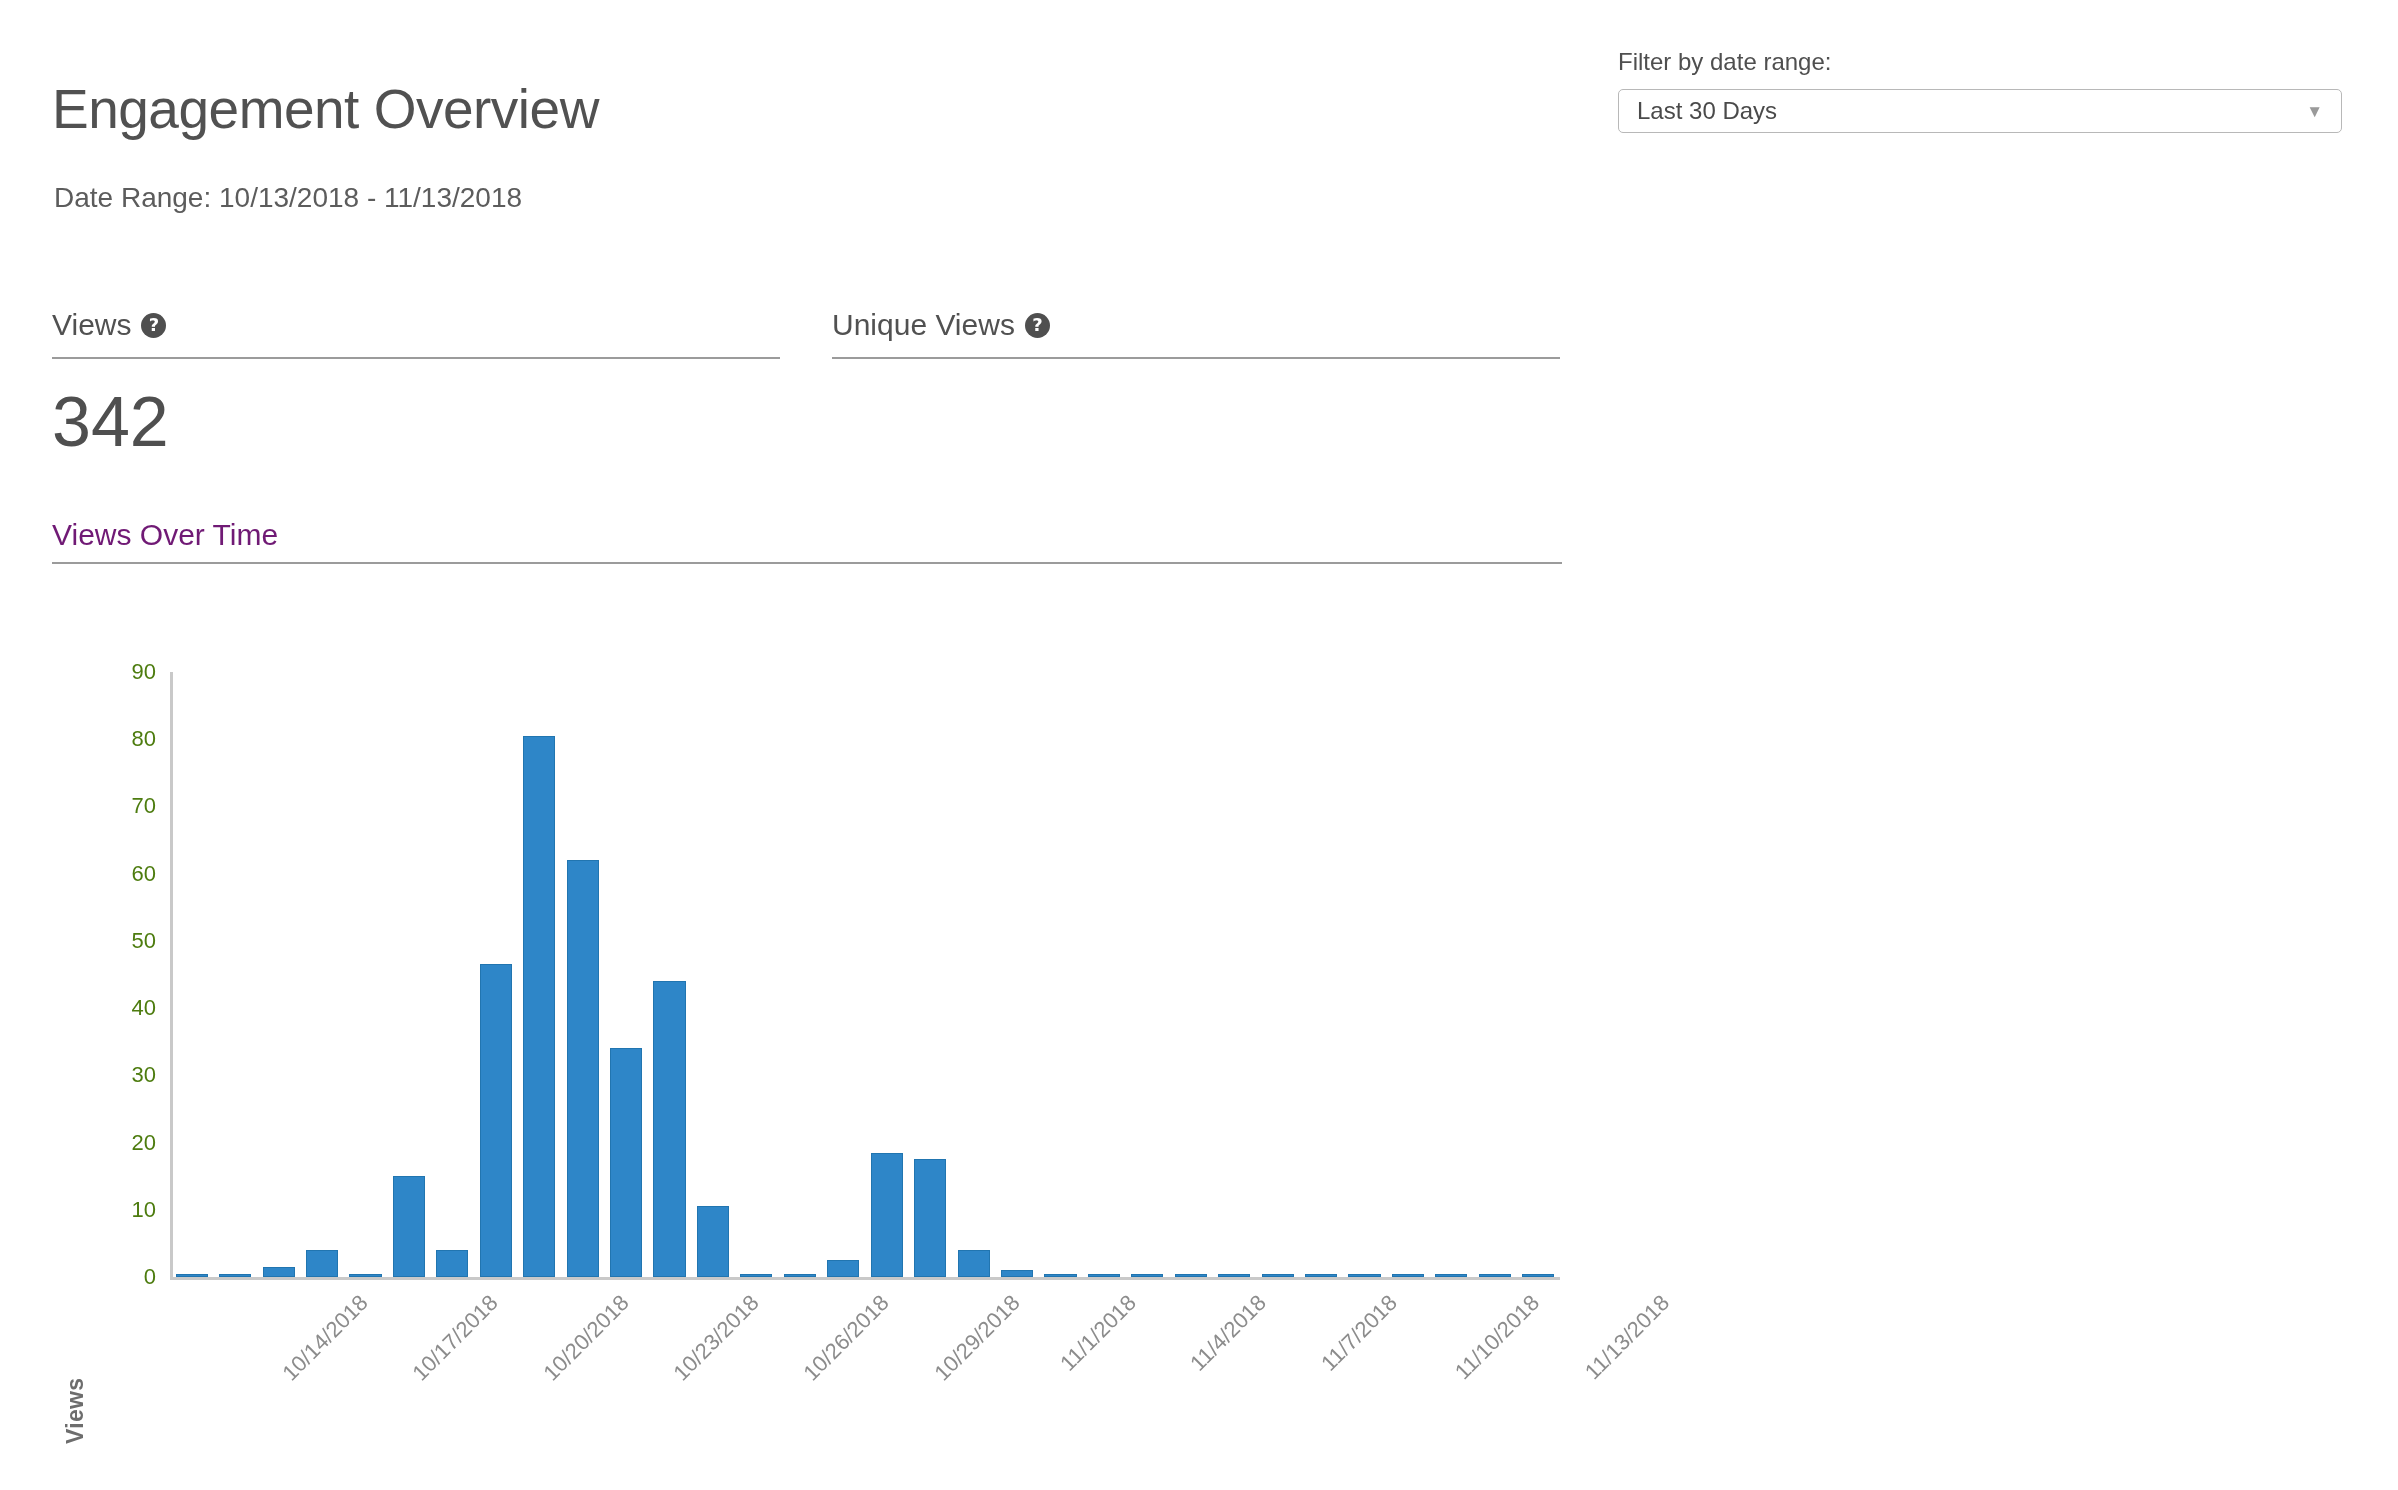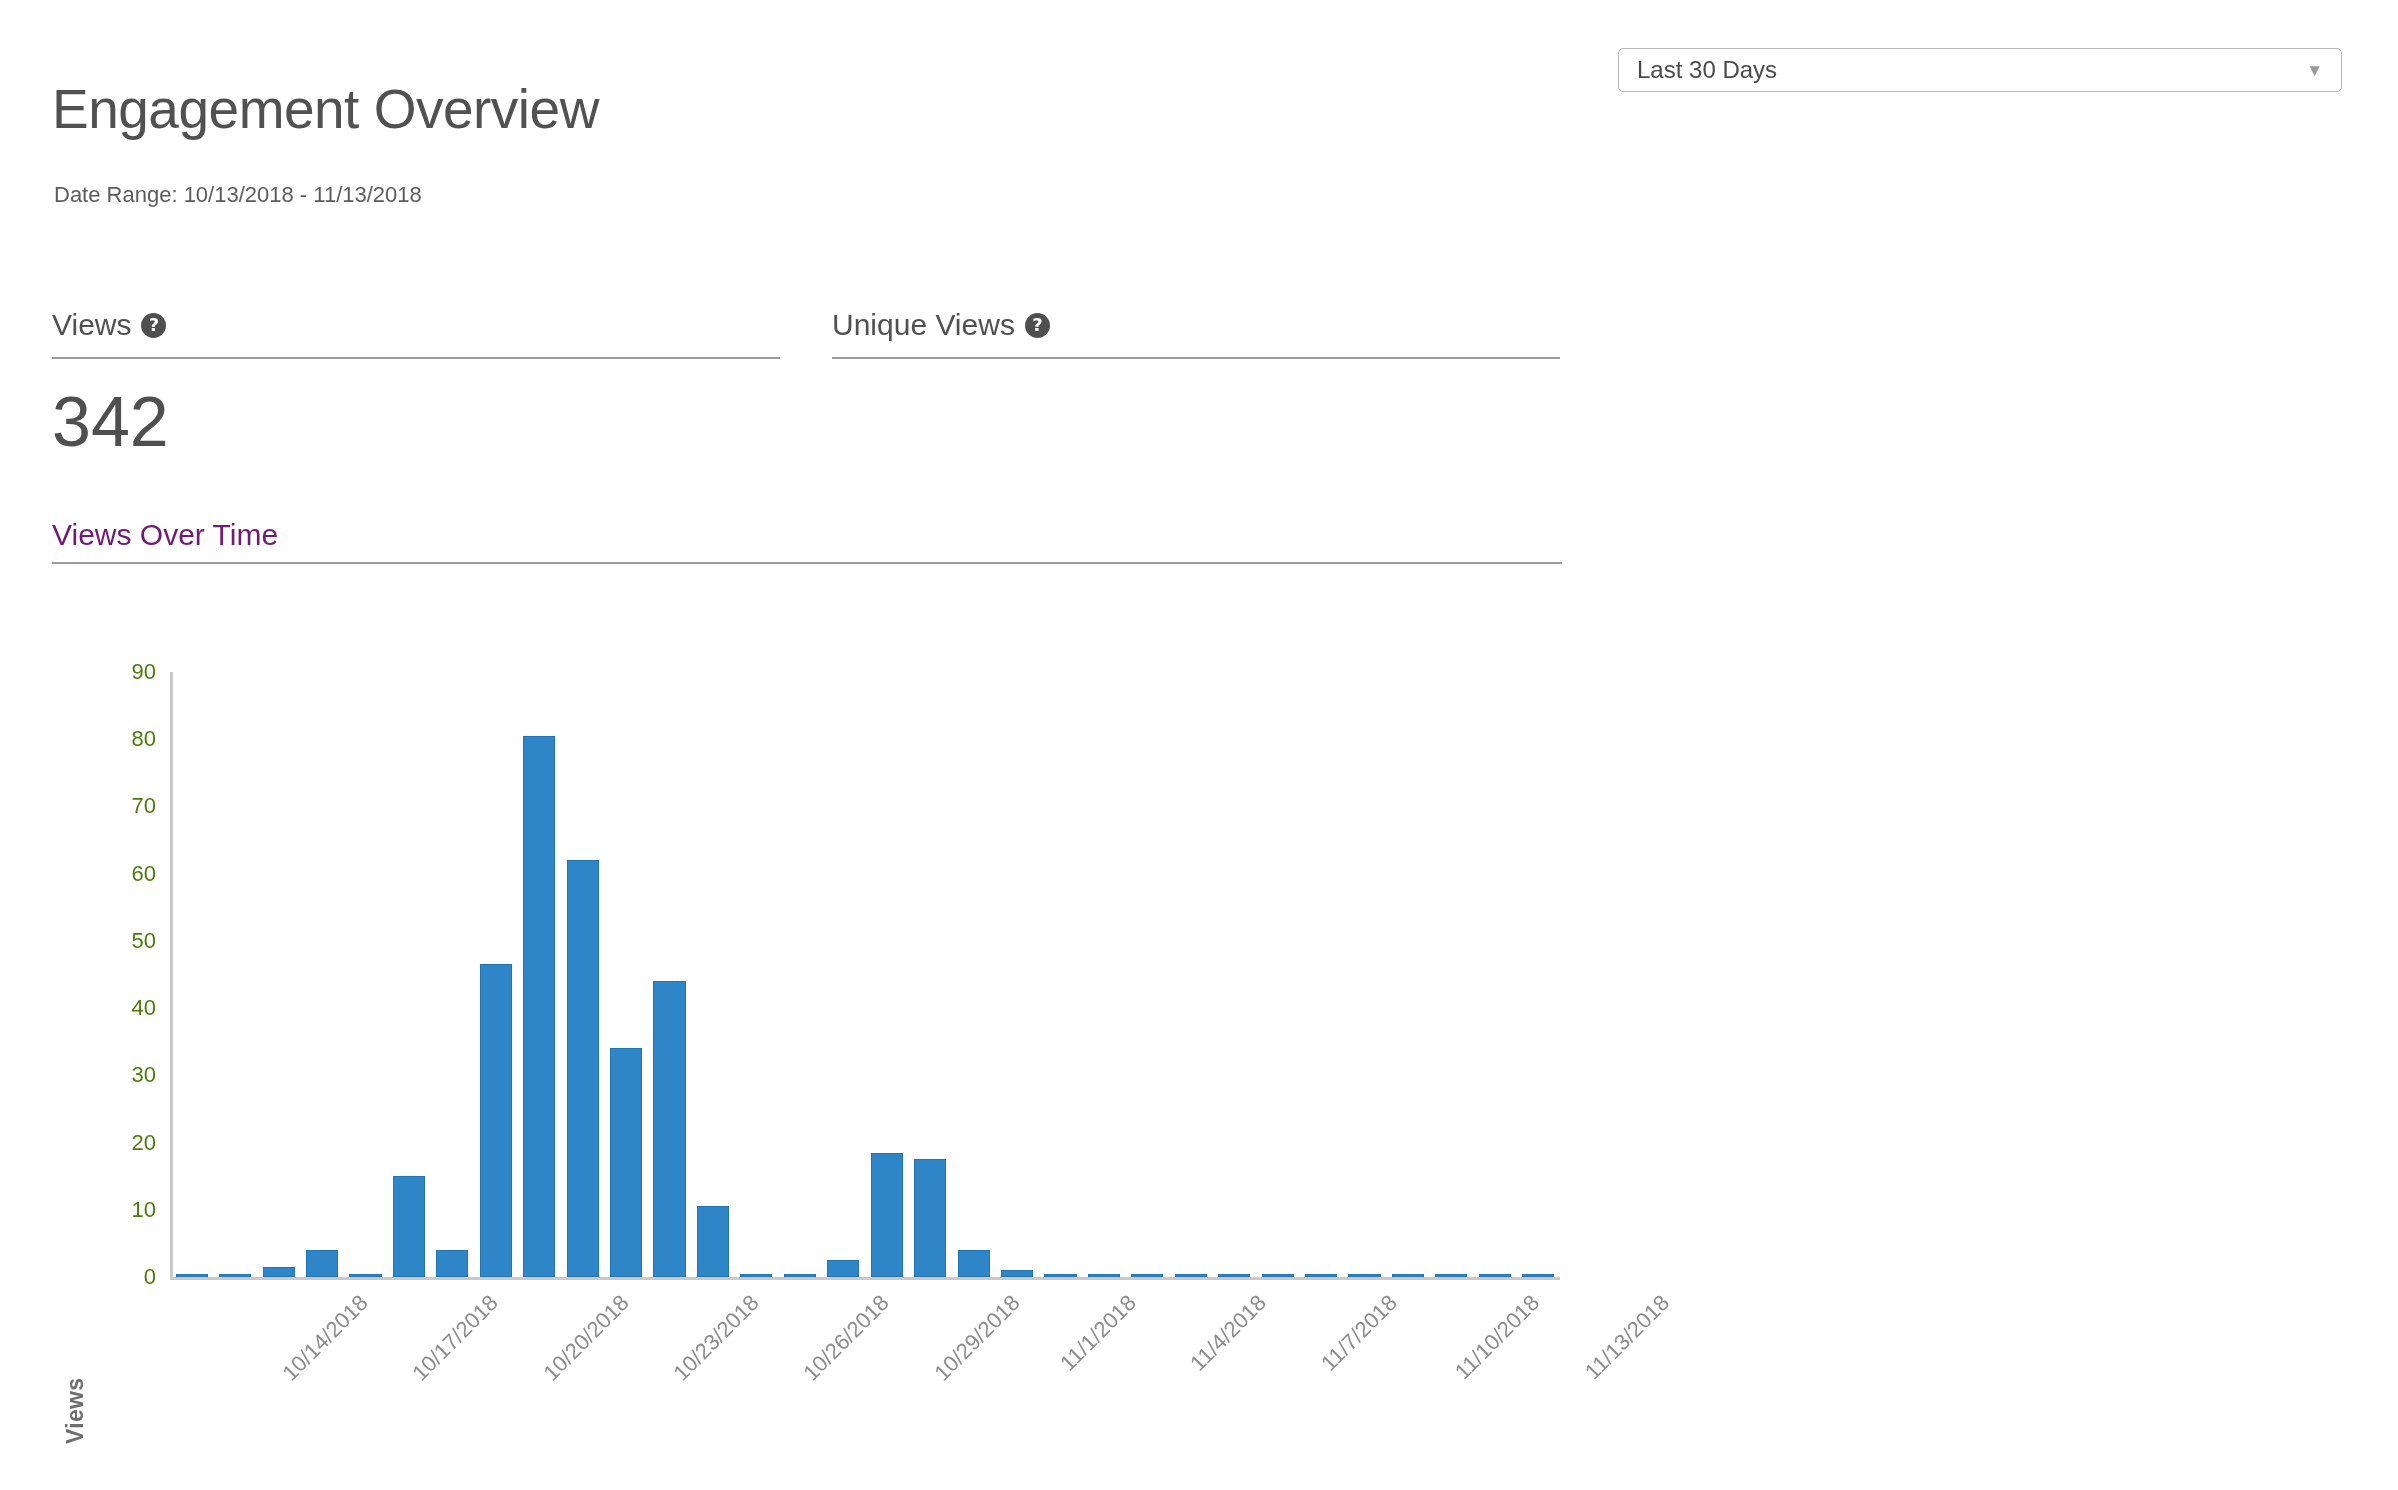--- a/index.html
+++ b/index.html
@@ -28,21 +28,21 @@
     font-weight: 400;
     letter-spacing: -0.5px;
     color: #515151;
     line-height: 1;
     white-space: nowrap;
   }
   .date-range-sub {
     position: absolute;
     left: 54px;
     top: 182px;
-    font-size: 22px;
+    font-size: 28px;
     color: #5c5c5c;
     white-space: nowrap;
   }
 
   
   .filter-wrap {
     position: absolute;
     left: 1618px;
     top: 48px;
     width: 724px;
@@ -241,20 +241,21 @@
 </style>
 </head>
 <body>
 
 <div id="page">
 
   <div class="page-title">Engagement Overview</div>
   <div class="date-range-sub">Date Range: 10/13/2018 - 11/13/2018</div>
 
   <div class="filter-wrap">
+    <div class="filter-label">Filter by date range:</div>
     <div class="filter-select">
       <span class="sel-value">Last 30 Days</span>
       <span class="caret">▼</span>
     </div>
   </div>
 
   <div class="metrics">
     <div class="metric m0">
       <div class="metric-head">
         <span>Views</span>

